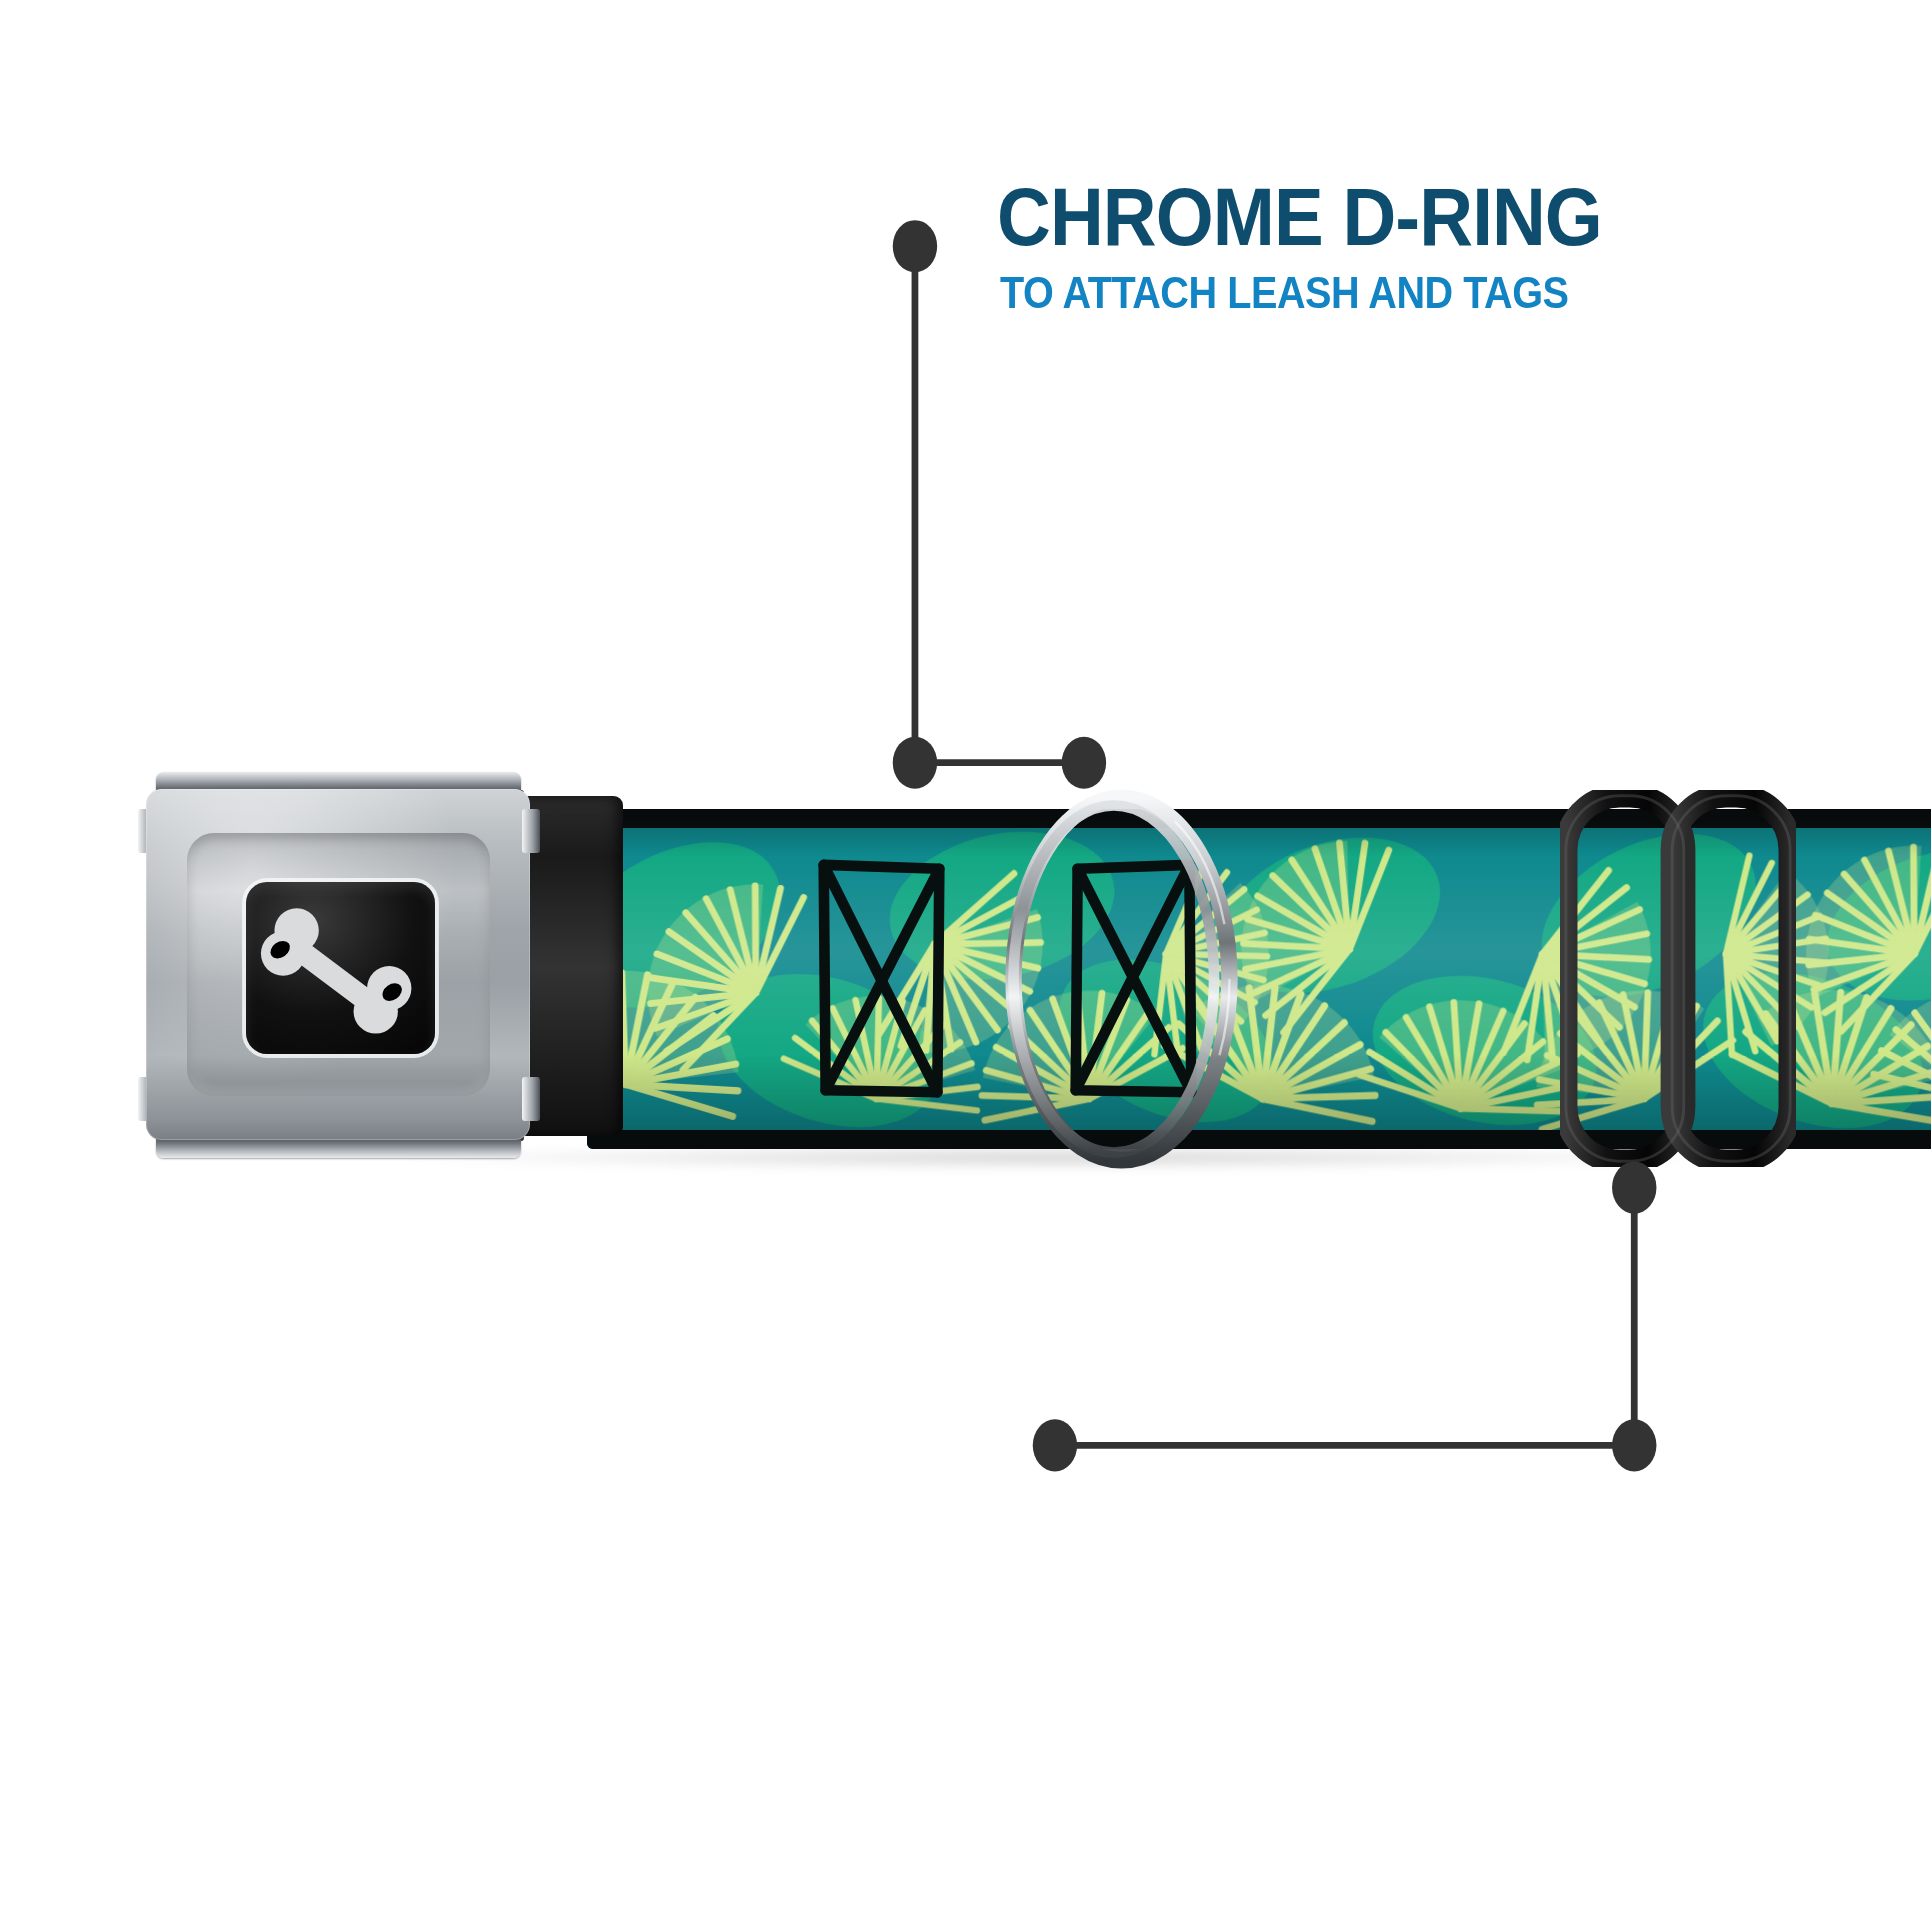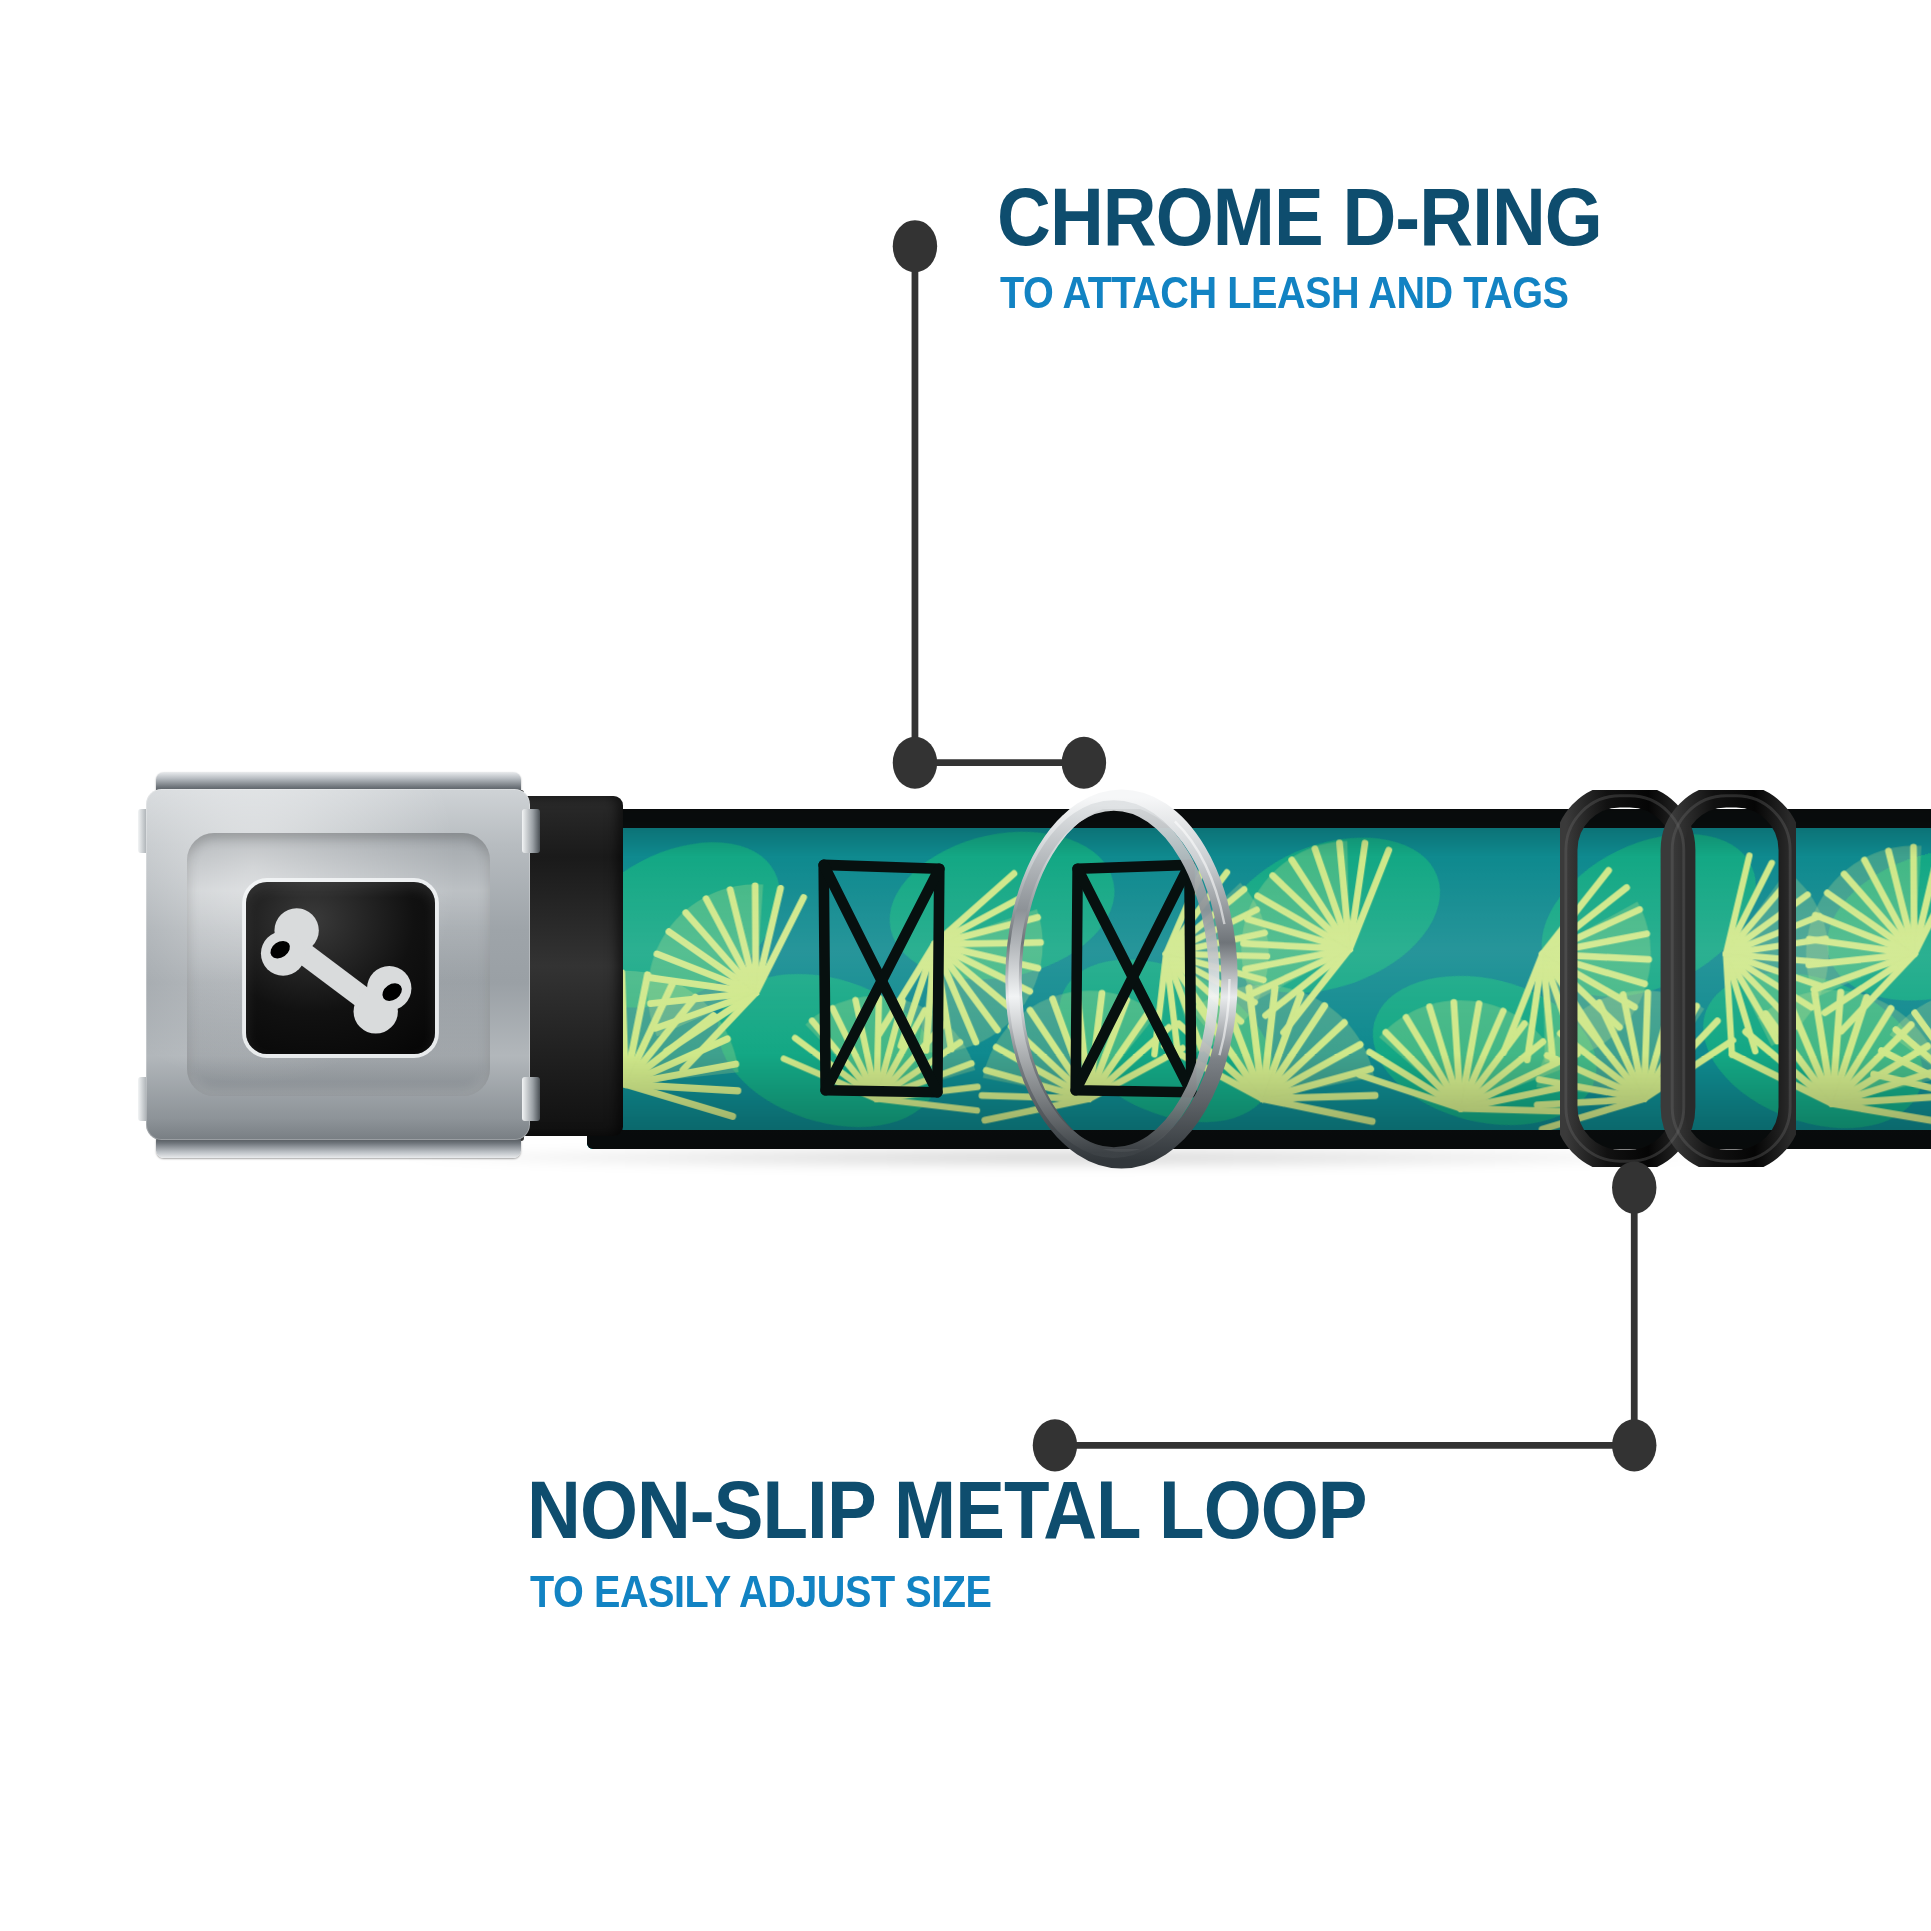--- a/index.html
+++ b/index.html
@@ -414,19 +414,15 @@
         <ellipse cx="1045" cy="1497" rx="23" ry="27" stroke="none"></ellipse>
       </g>
     </g>
   </svg>
 
   <div class="callout" id="callout-dring">
     <div class="callout-title">CHROME D-RING</div>
     <div class="callout-sub">TO ATTACH LEASH AND TAGS</div>
   </div>
 
-  <div class="callout" id="callout-loop">
-    <div class="callout-title">NON-SLIP METAL LOOP</div>
-    <div class="callout-sub">TO EASILY ADJUST SIZE</div>
-  </div>
 
 </div>
 
 
 </body></html>

